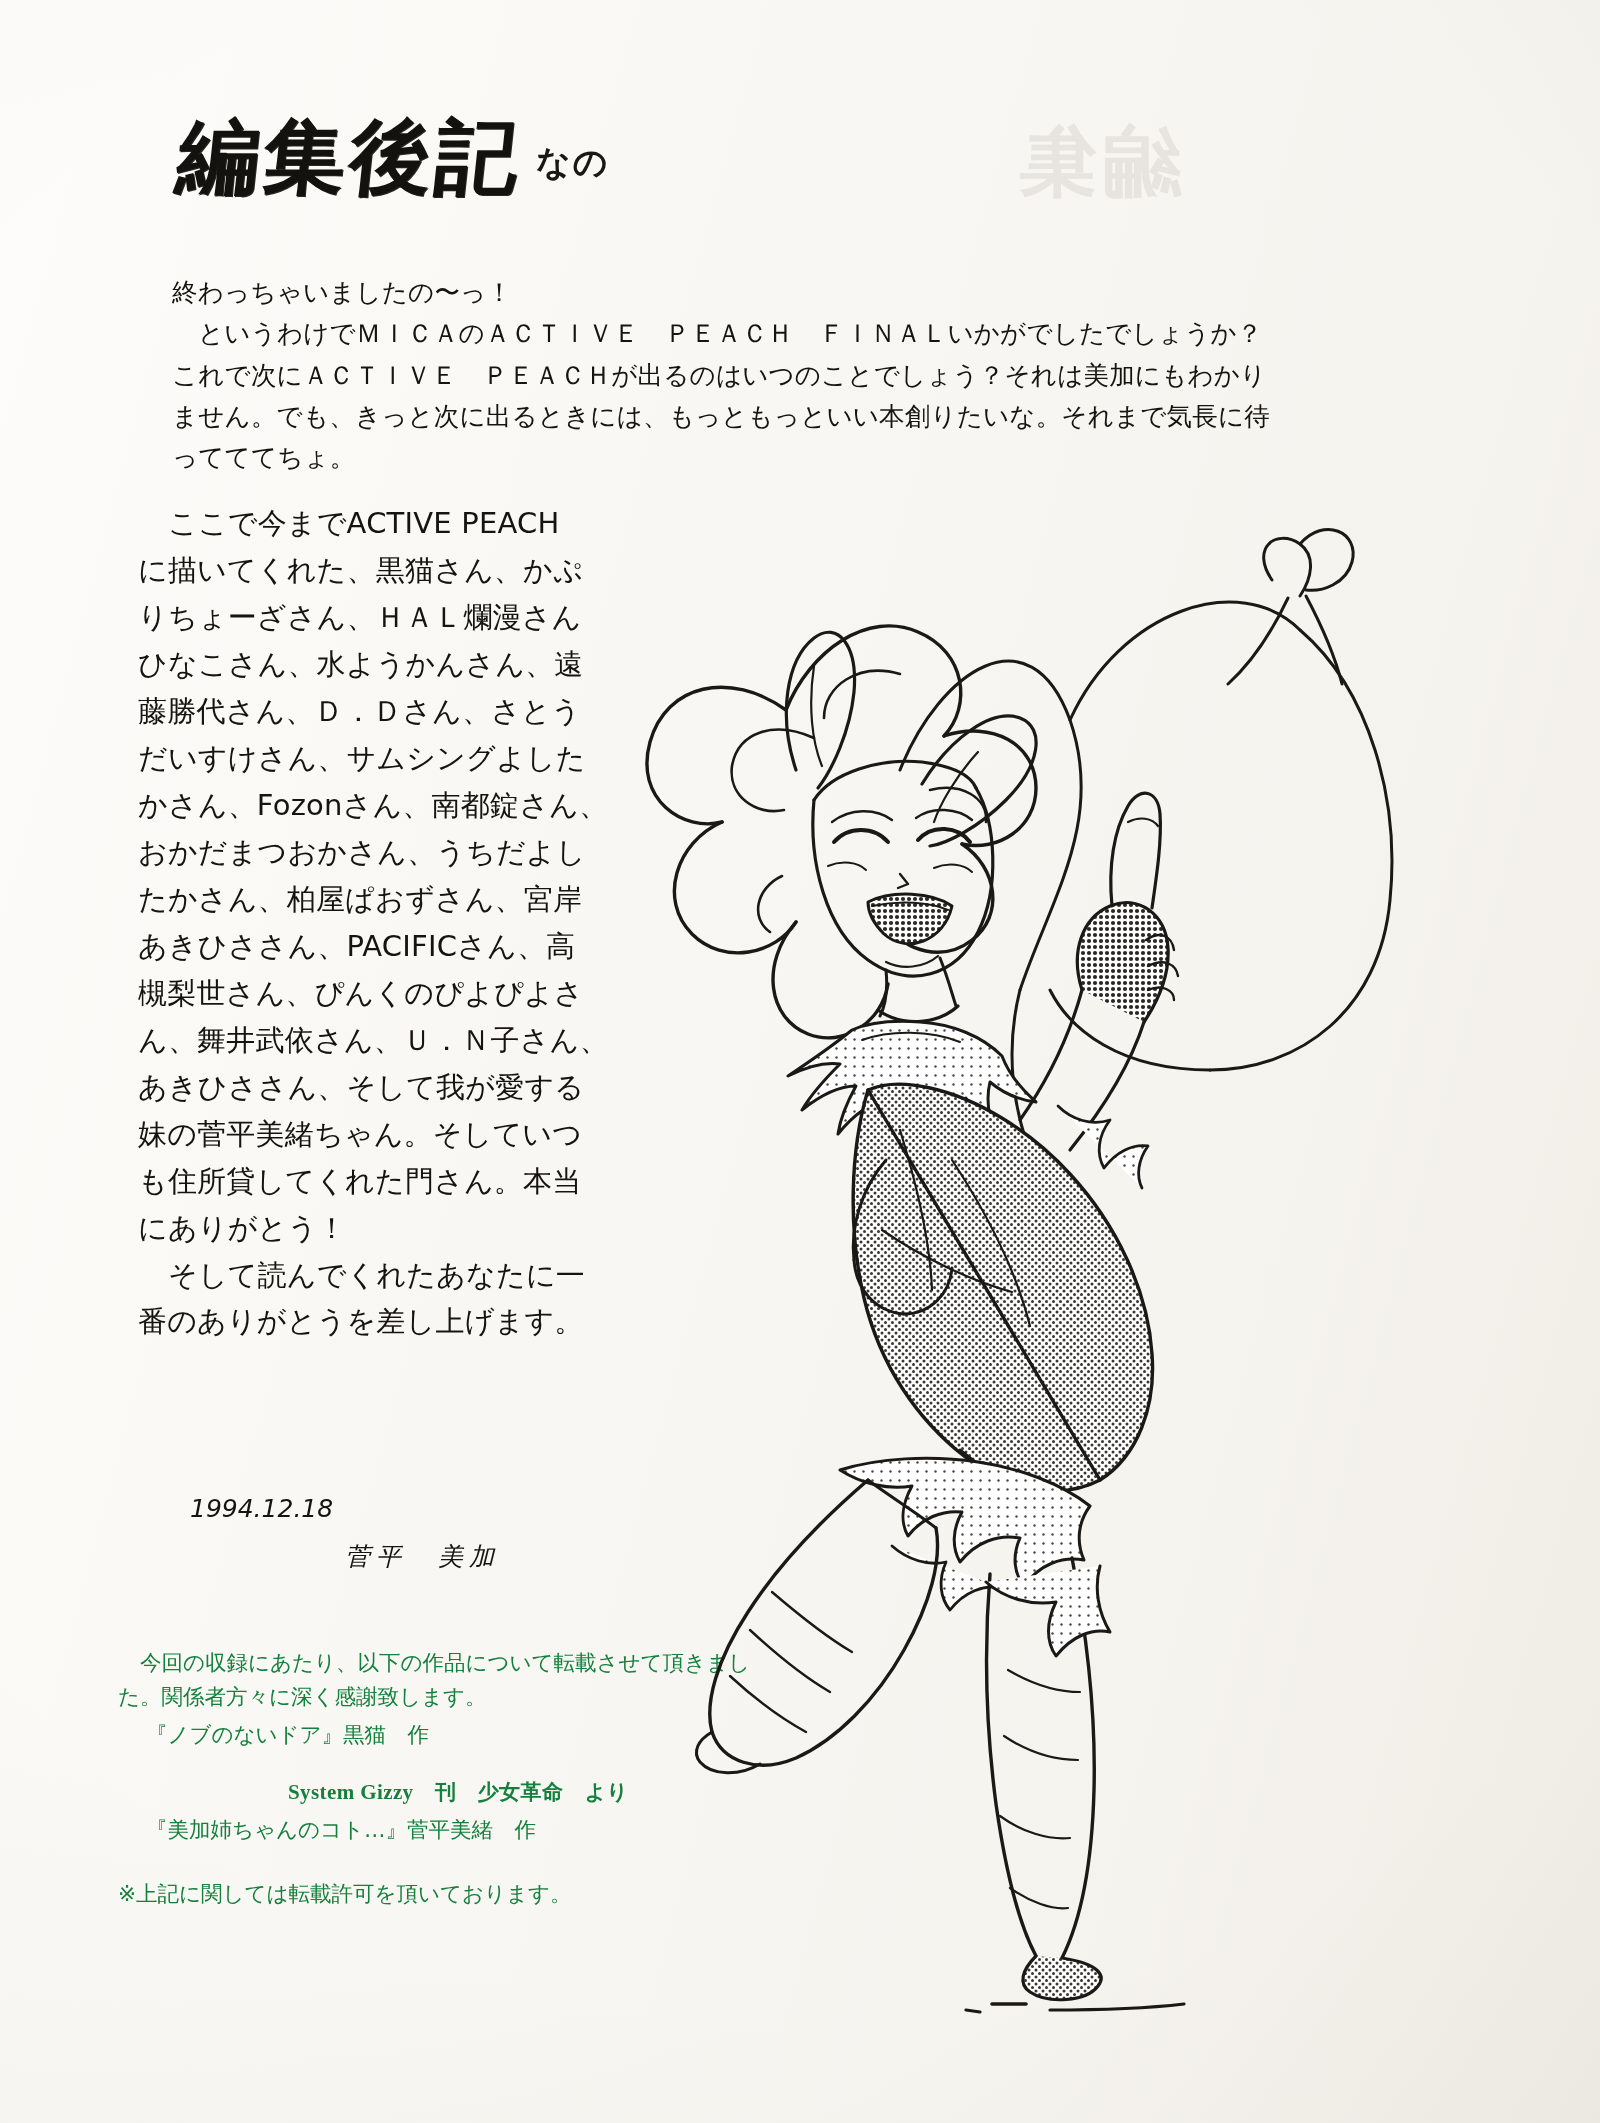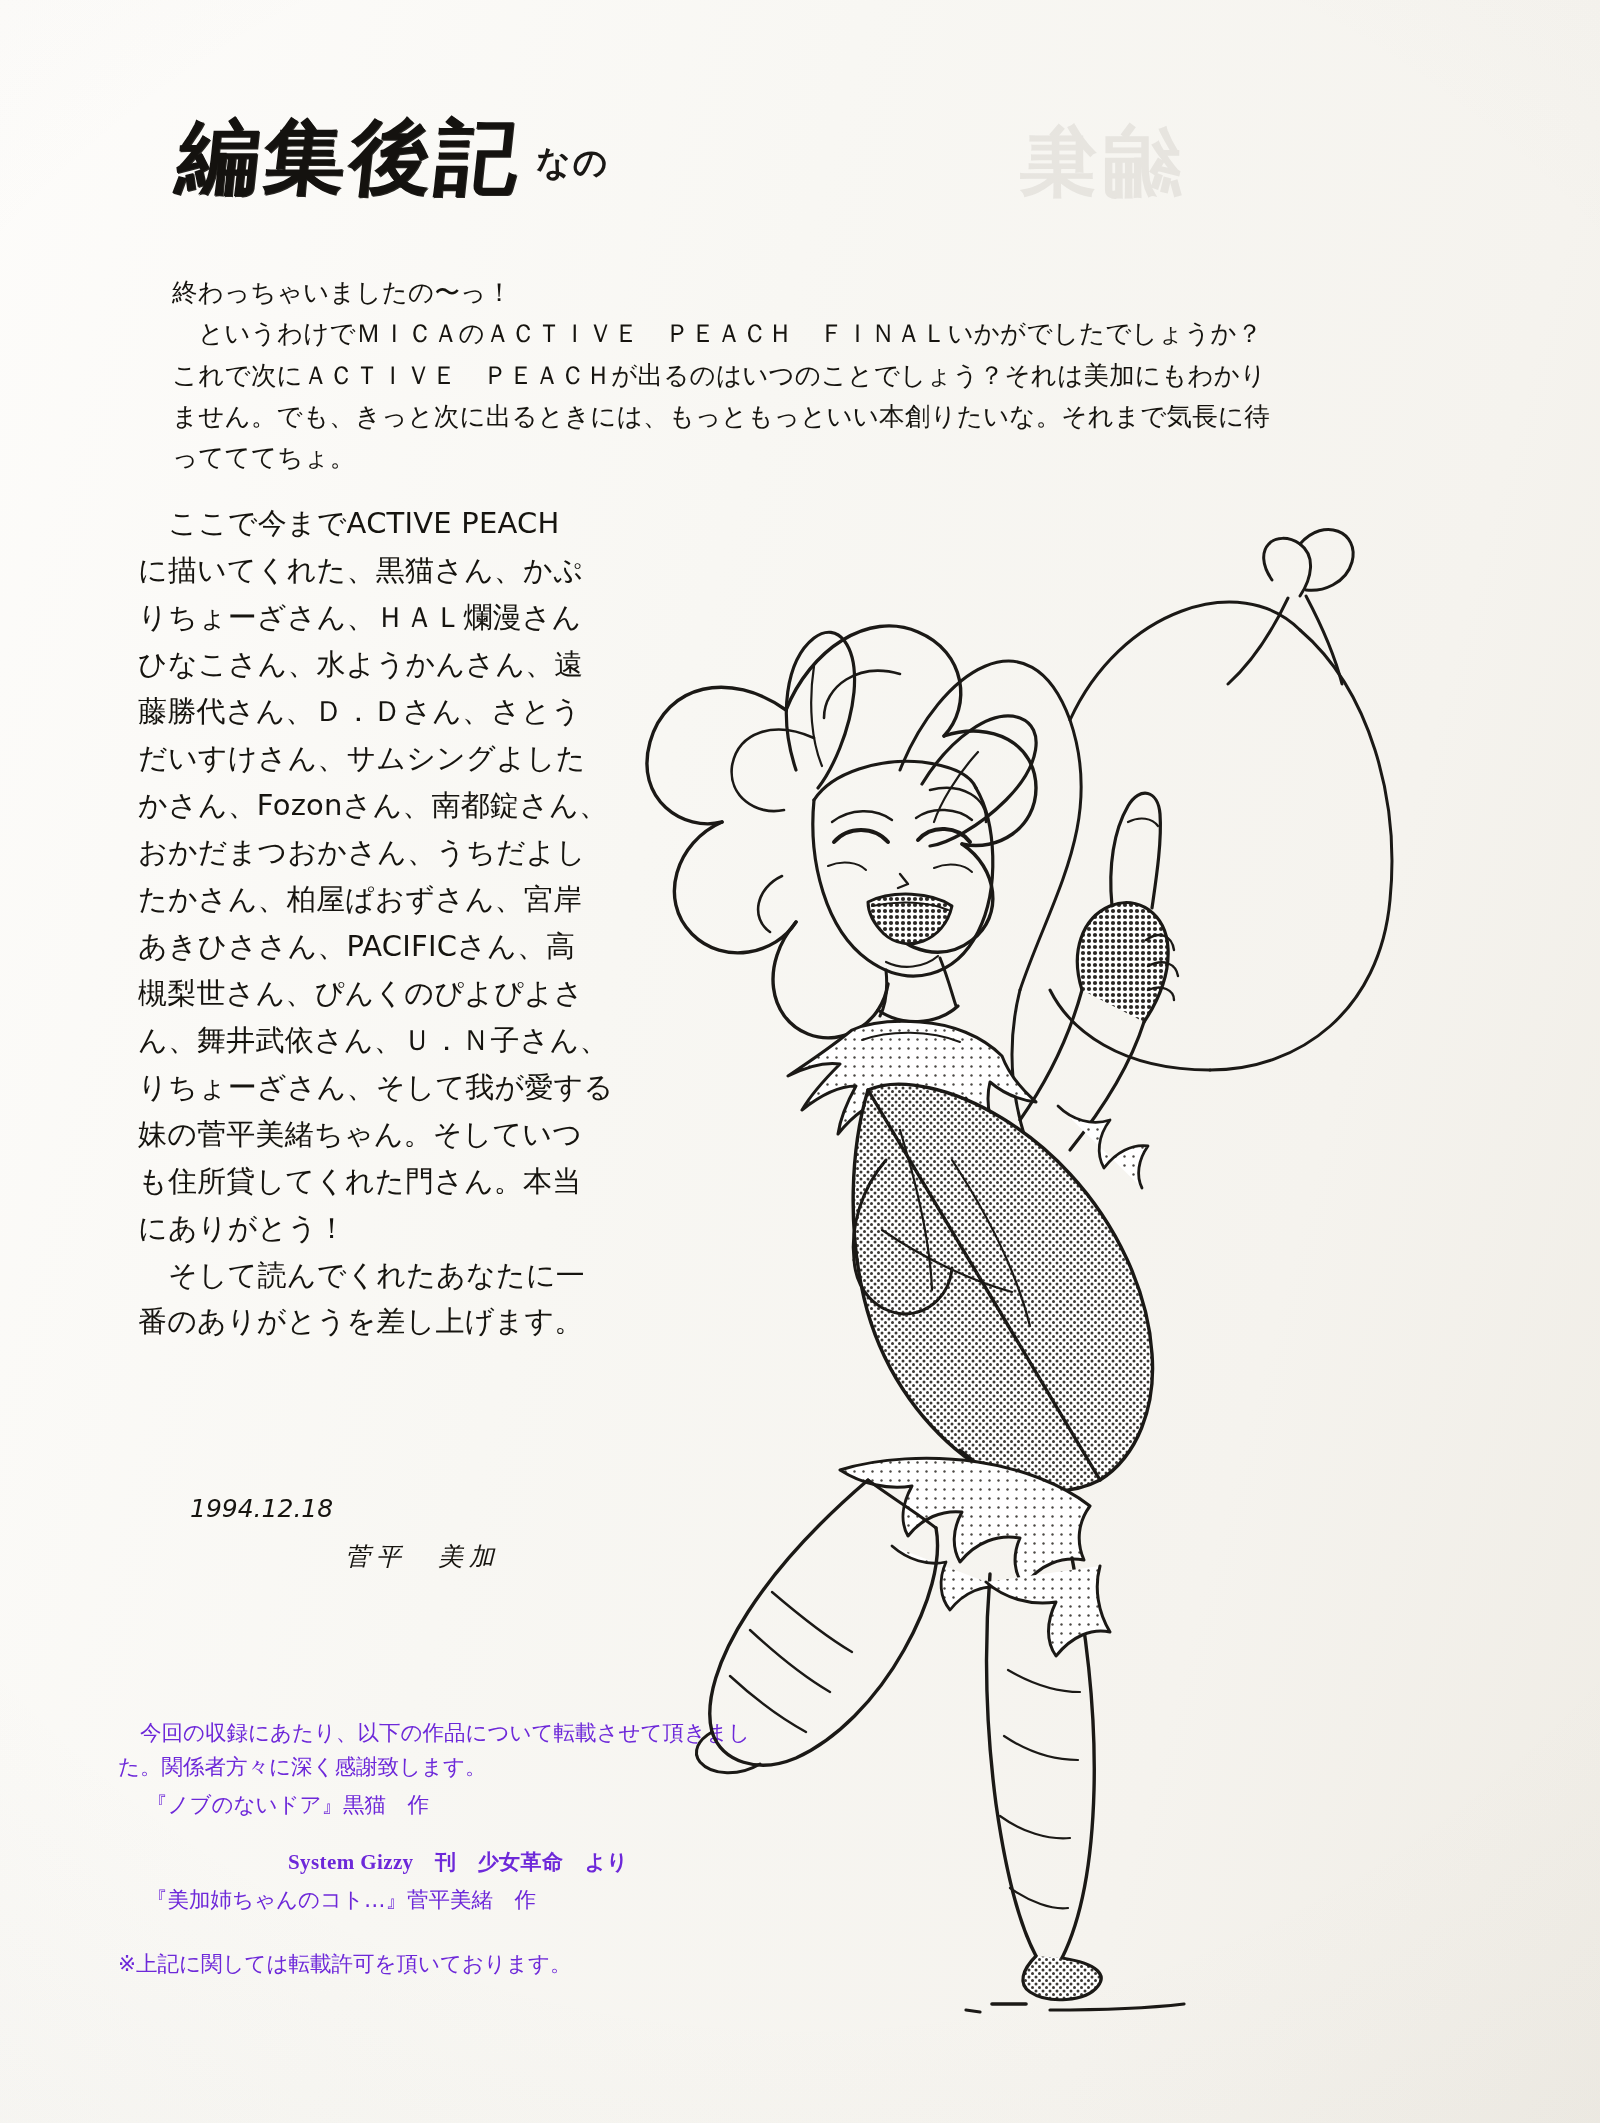--- a/index.html
+++ b/index.html
@@ -112,26 +112,26 @@
   }
   .signature .name {
     margin-left: 155px;
     letter-spacing: 6px;
   }
 
   
   .credits {
     position: absolute;
     left: 118px;
-    top: 1716px;
+    top: 1646px;
     width: 760px;
     font-family: "DejaVu Sans", sans-serif;
     font-size: 21.5px;
     line-height: 1.58;
-    color: #6d28d9;
+    color: #15803d;
   }
   .credits p { margin: 0; }
   .credits .ind1 { text-indent: 22px; }
   .credits .work { margin-top: 4px; padding-left: 28px; }
   .credits .pub {
     padding-left: 170px;
     font-family: "Liberation Serif", serif;
     font-weight: bold;
     font-size: 21px;
     letter-spacing: 0.4px;
@@ -177,21 +177,21 @@
     <p>りちょーざさん、ＨＡＬ爛漫さん</p>
     <p>ひなこさん、水ようかんさん、遠</p>
     <p>藤勝代さん、Ｄ．Ｄさん、さとう</p>
     <p>だいすけさん、サムシングよした</p>
     <p>かさん、Fozonさん、南都錠さん、</p>
     <p>おかだまつおかさん、うちだよし</p>
     <p>たかさん、柏屋ぱおずさん、宮岸</p>
     <p>あきひささん、PACIFICさん、高</p>
     <p>槻梨世さん、ぴんくのぴよぴよさ</p>
     <p>ん、舞井武依さん、Ｕ．Ｎ子さん、</p>
-    <p>りちょーざさん、そして我が愛する</p>
+    <p>あきひささん、そして我が愛する</p>
     <p>妹の菅平美緒ちゃん。そしていつ</p>
     <p>も住所貸してくれた門さん。本当</p>
     <p>にありがとう！</p>
     <p class="indent">そして読んでくれたあなたに一</p>
     <p>番のありがとうを差し上げます。</p>
   </div>
 
   <div class="signature">
     <div>1994.12.18</div>
     <div class="name">菅平　美加</div>

